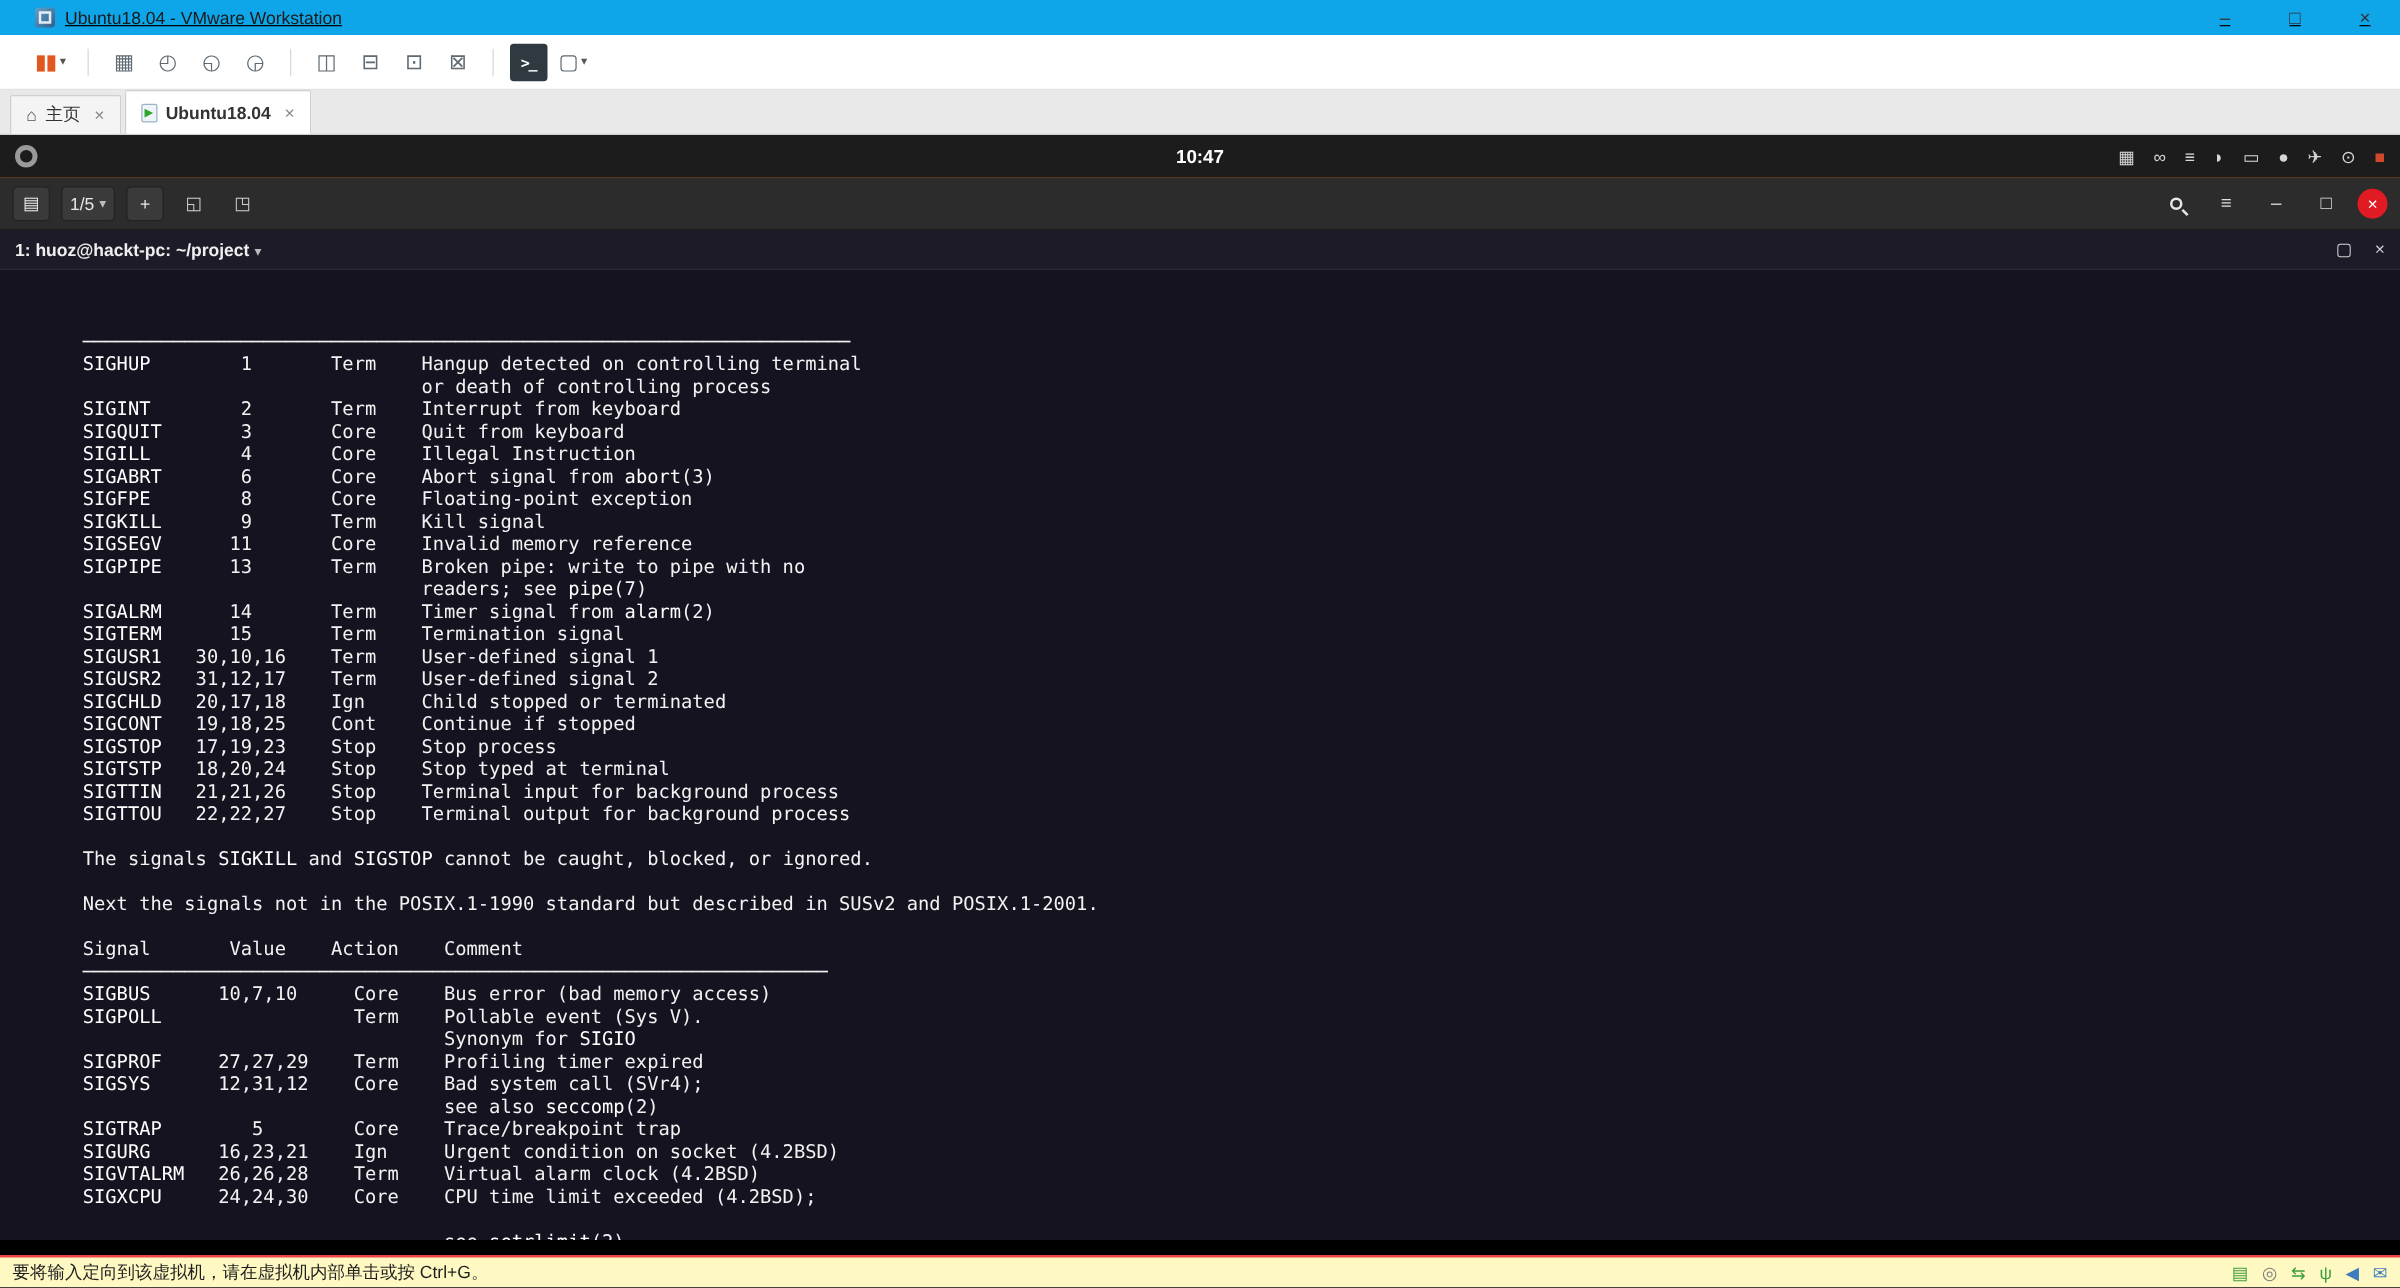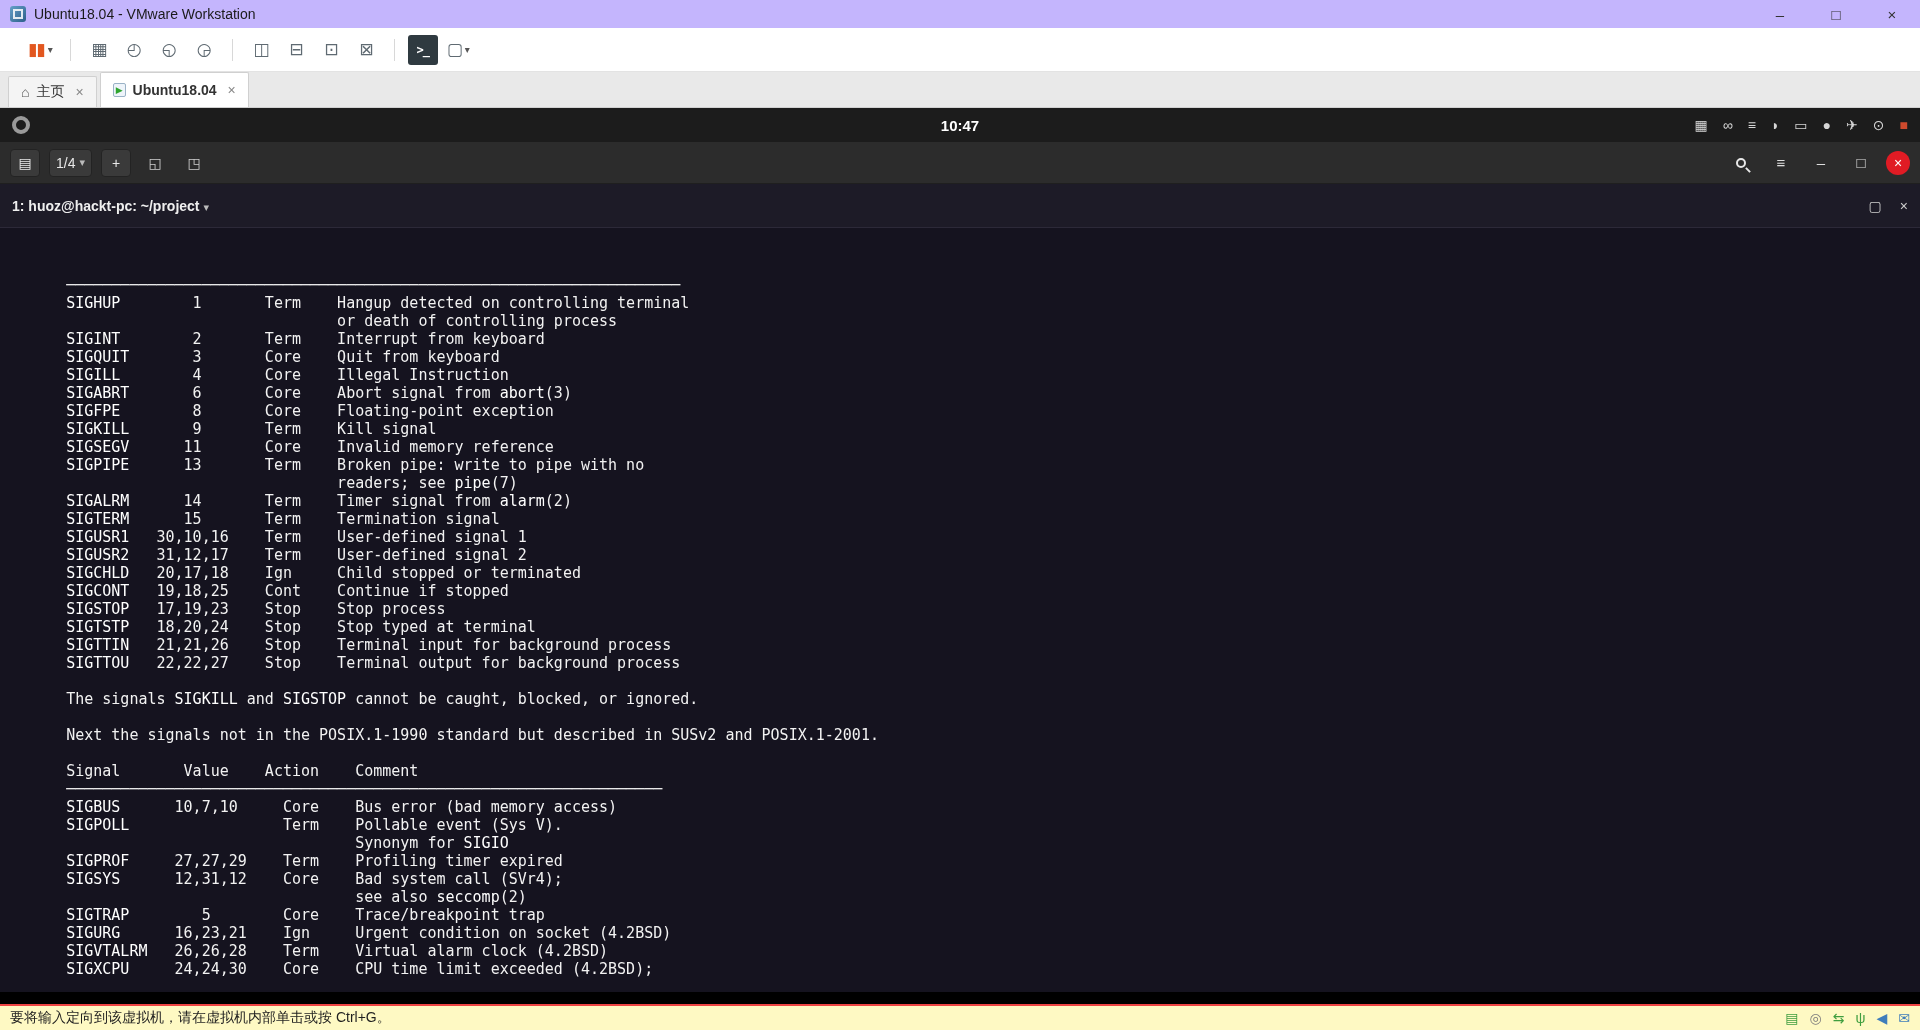--- a/index.html
+++ b/index.html
@@ -1,21 +1,21 @@
 <!DOCTYPE html>
 <html><head>
 <meta charset="utf-8">
 <style>
   * { margin:0; padding:0; box-sizing:border-box; }
   html,body { width:1920px; height:1030px; overflow:hidden; }
   body { font-family:"Liberation Sans","DejaVu Sans",sans-serif; background:#000; }
   .app { width:1920px; height:1030px; display:flex; flex-direction:column; }
 
   
-  .titlebar { height:28px; background:#c4b5fd; display:flex; align-items:center; padding-left:10px; gap:8px; flex:0 0 auto; }
+  .titlebar { height:28px; background:#0ea5e9; display:flex; align-items:center; padding-left:28px; gap:8px; flex:0 0 auto;text-decoration:underline; }
   .vmw-logo { width:16px; height:16px; border-radius:3px; background:linear-gradient(135deg,#64a0c8 0%,#2d5f8a 100%); position:relative; flex:0 0 auto; }
   .vmw-logo::after { content:""; position:absolute; inset:3px; border:2px solid rgba(255,255,255,.85); }
   .win-title { font-size:14px; color:#1a1a1a; }
   .win-controls { margin-left:auto; display:flex; height:100%; }
   .wc { width:56px; display:flex; align-items:center; justify-content:center; font-size:15px; color:#333; }
 
   
   .menubar { height:44px; background:#ffffff; border-bottom:1px solid #e3e3e3; display:flex; align-items:center; padding:0 8px; flex:0 0 auto; }
   .menus { display:flex; }
   .menu-item { font-size:15px; color:#222; padding:6px 11px; }
@@ -52,21 +52,21 @@
   .th-btn.ghost { background:transparent; border:none; color:#cfcfcf; }
   .th-btn.plain { background:transparent; border:none; color:#dedede; font-size:15px; }
   .th-title { position:absolute; left:0; right:0; text-align:center; color:#fff; font-size:15px; font-weight:bold; pointer-events:none; }
   .th-right { margin-left:auto; display:flex; align-items:center; gap:10px; z-index:1; }
   .th-close { width:24px; height:24px; border-radius:50%; background:#e01b24; color:#fff; display:flex; align-items:center; justify-content:center; font-size:14px; }
   .caret { font-size:11px; color:#bbb; margin-left:4px; }
   .i-search { width:10px; height:10px; border:2px solid #e8e8e8; border-radius:50%; position:relative; display:inline-block; }
   .i-search::after { content:""; position:absolute; width:2px; height:6px; background:#e8e8e8; transform:rotate(-45deg); left:9px; top:7px; }
 
   
-  .session-bar { height:44px; background:#1d1b27; display:flex; align-items:center; padding:0 12px; border-bottom:1px solid #2c2938; flex:0 0 auto; }
+  .session-bar { height:32px; background:#1d1b27; display:flex; align-items:center; padding:0 12px; border-bottom:1px solid #2c2938; flex:0 0 auto; }
   .sb-title { color:#efefef; font-size:14px; font-weight:600; }
   .sb-right { margin-left:auto; display:flex; gap:18px; color:#cfcfcf; font-size:14px; }
   .sb-ico { color:#cfcfcf; }
 
   
   .terminal { flex:1 1 auto; background:#15131f; padding:12px 0 0 12px; font-family:"DejaVu Sans Mono",monospace; font-size:15px; line-height:18px; color:#f2f2f2; white-space:pre; overflow:hidden; }
   .tline { height:18px; }
   .tline .b { font-weight:normal; color:#ffffff; }
 
   
@@ -161,21 +161,21 @@
           <span class="g-ind">✈</span>
           <span class="g-ind">⊙</span>
           <span class="g-ind" style="color: rgb(207, 74, 45);">■</span>
         </div>
     </div>
 
     <div class="tilix-header">
       <div class="th-left">
         <span class="th-btn">▤</span>
         <span class="th-btn">
-            <span>1/4</span>
+            <span>1/5</span>
             <span class="caret">▾</span>
           </span>
         <span class="th-btn">+</span>
         <span class="th-btn ghost">◱</span>
         <span class="th-btn ghost">◳</span>
       </div>
       <div class="th-right">
         <span class="th-btn plain">
             <span class="i-search"></span>
           </span>

